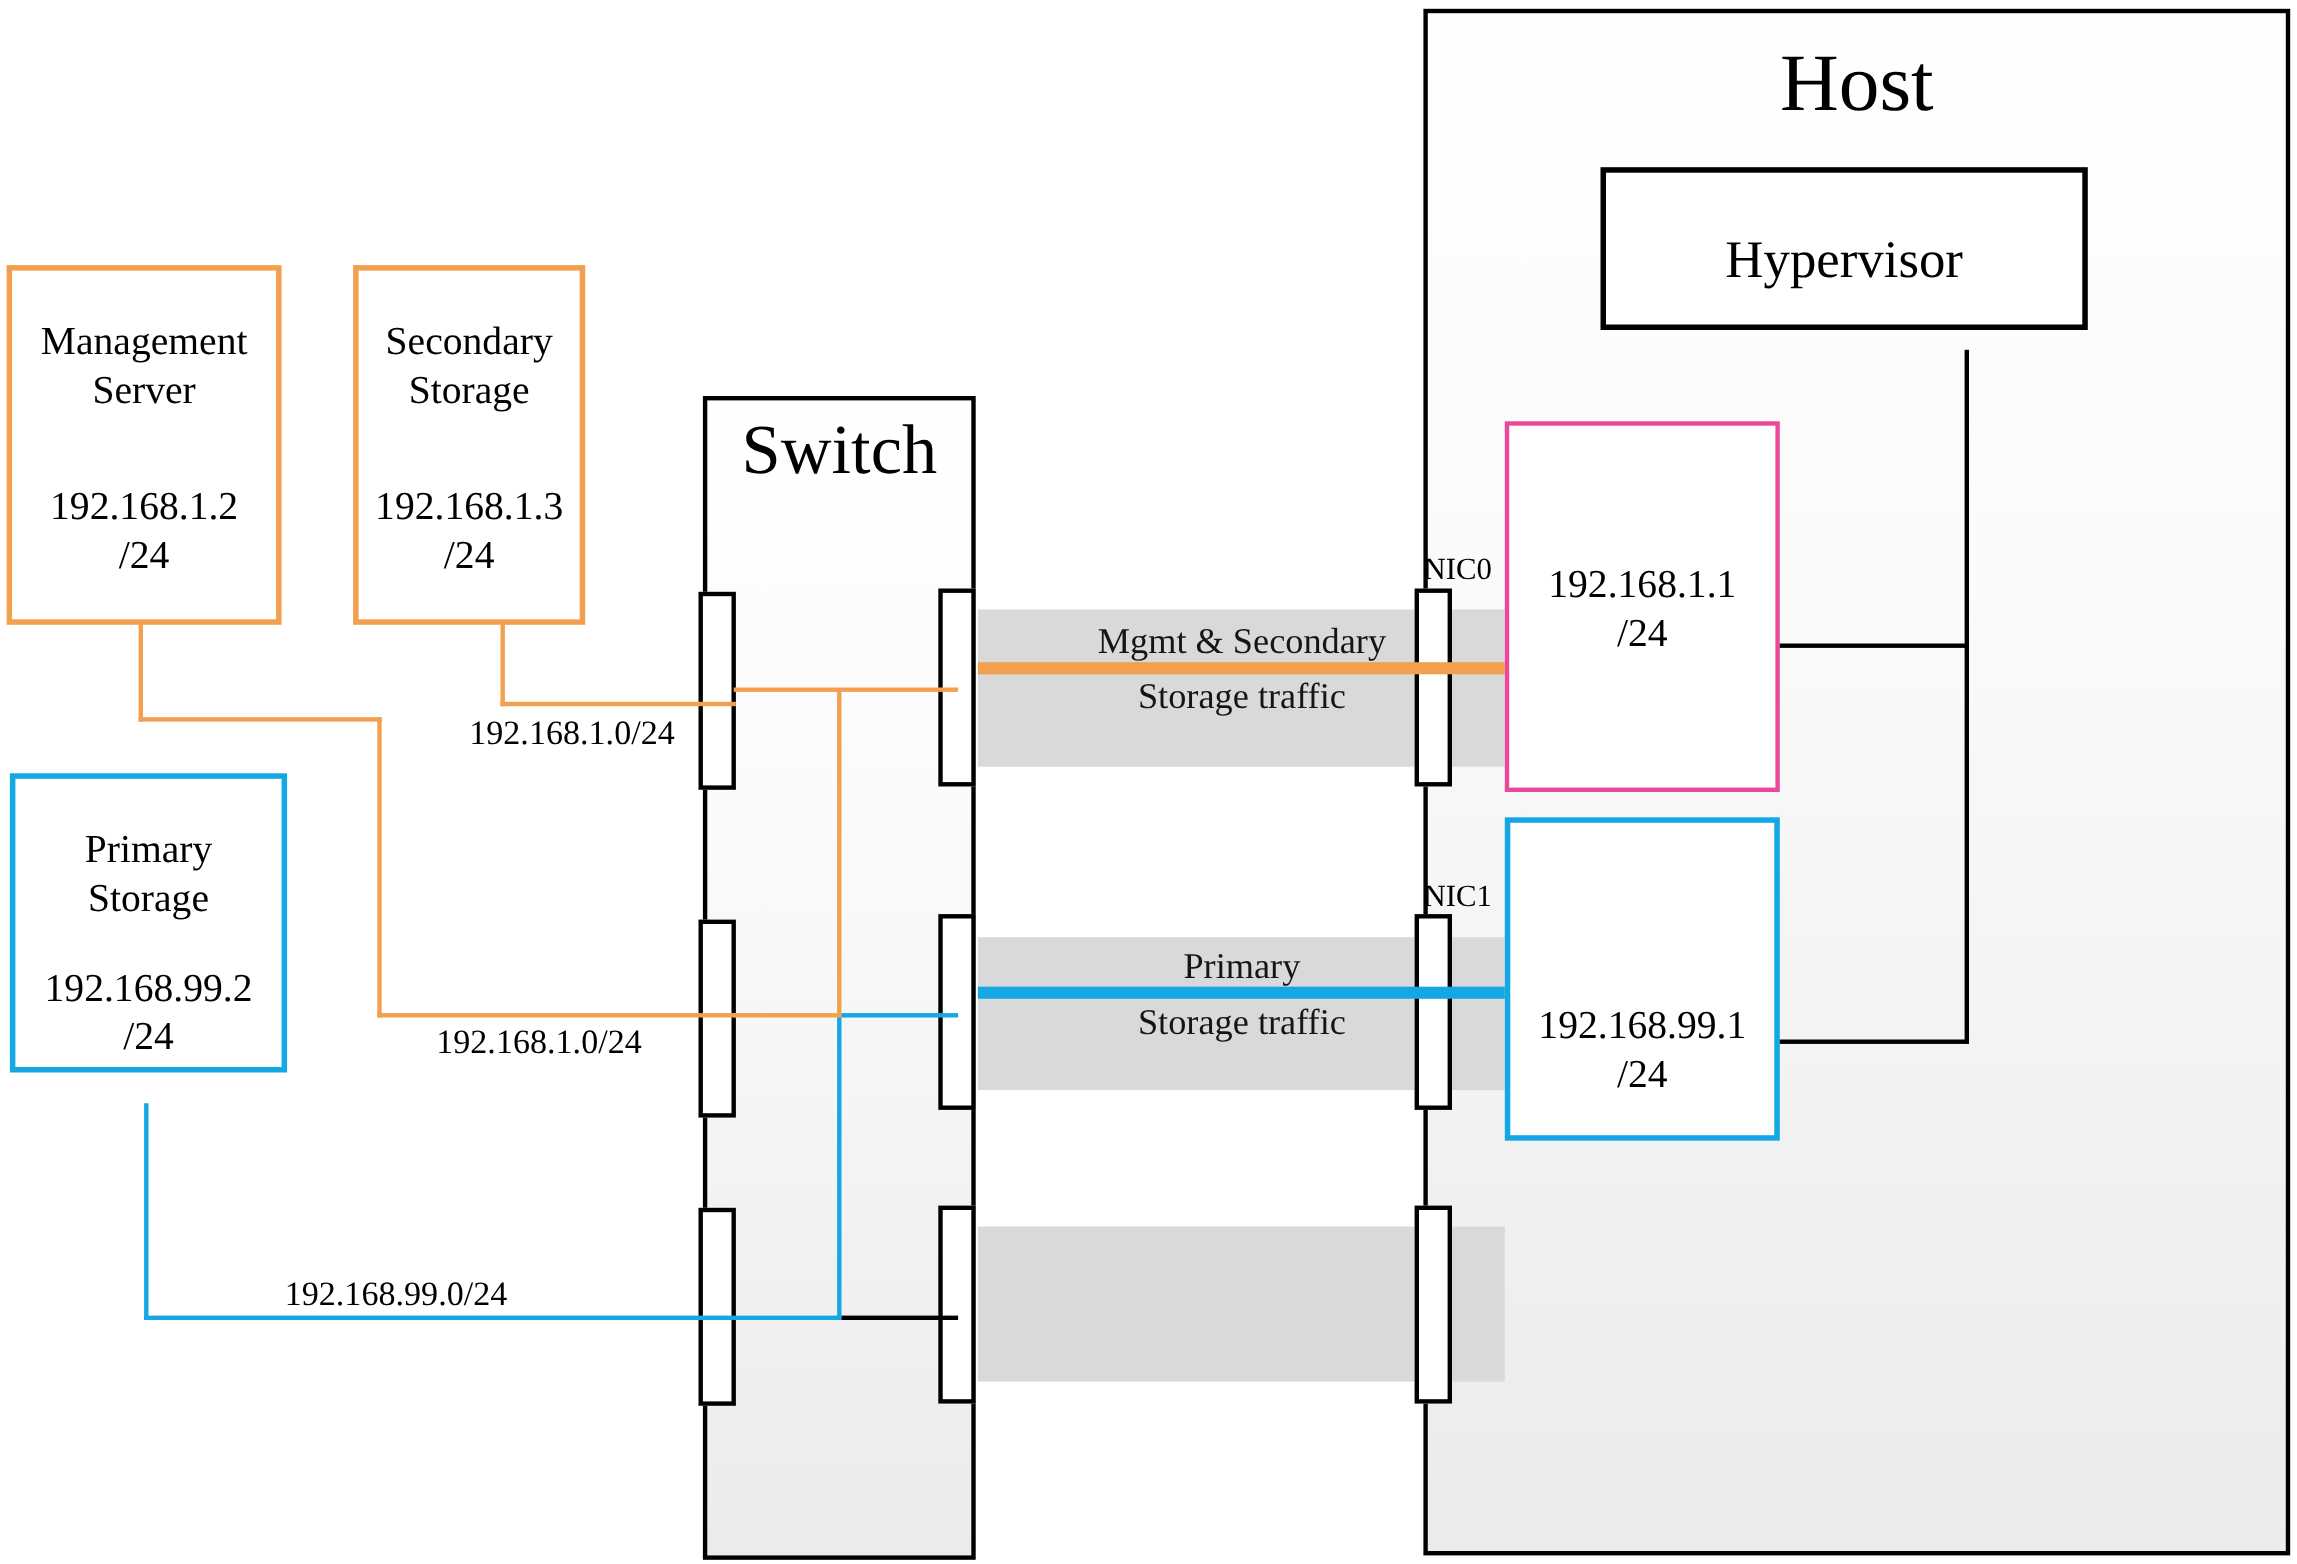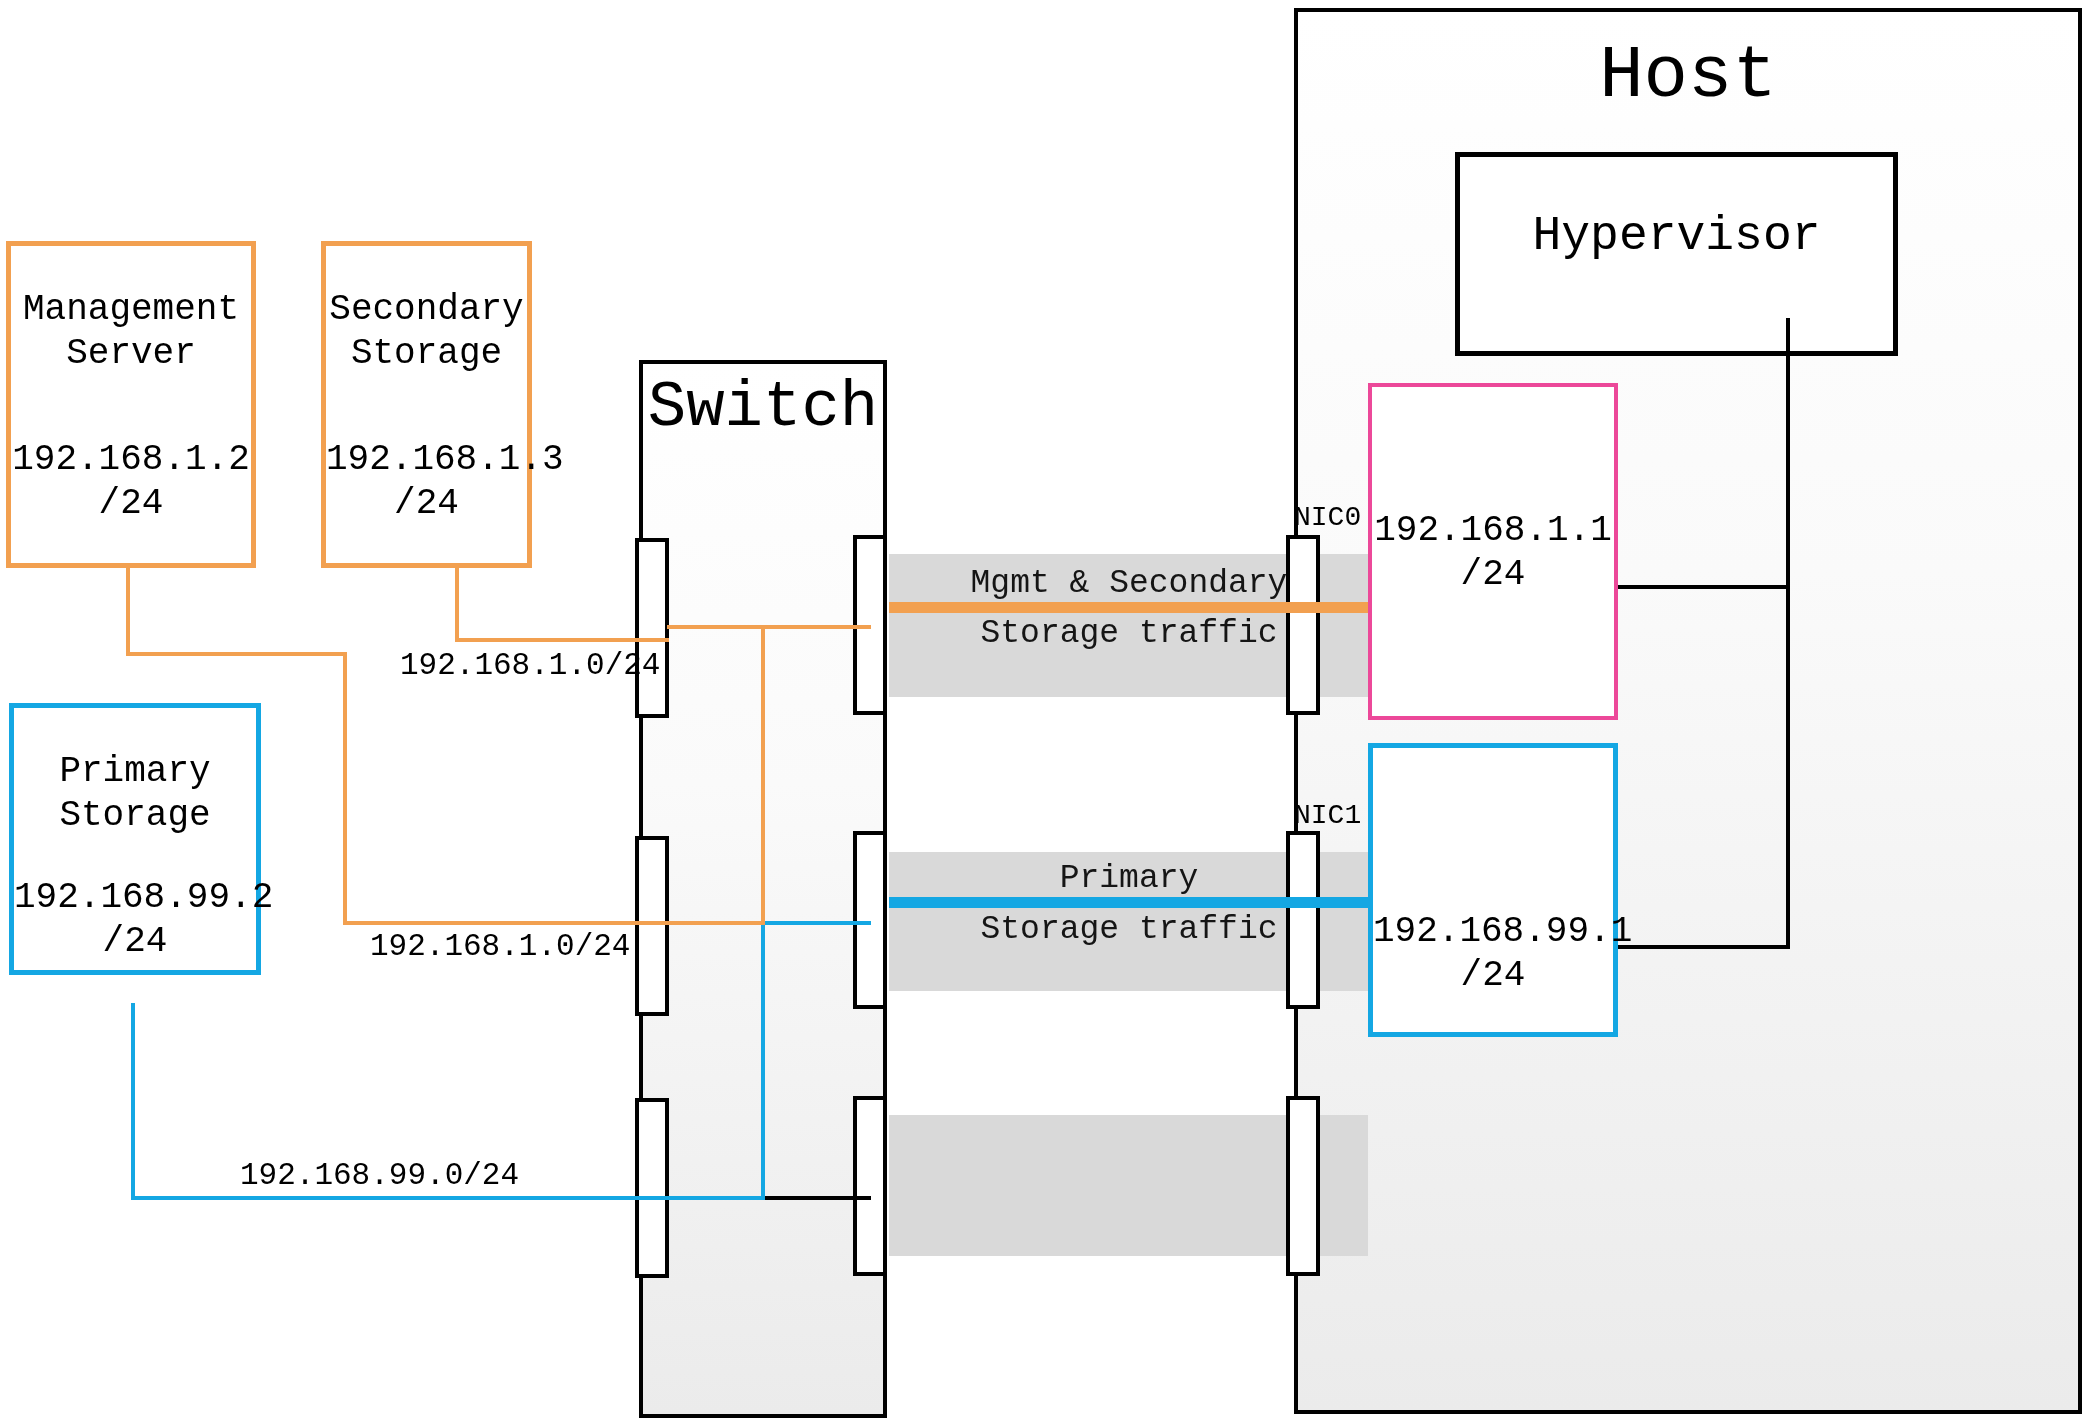--- a/index.html
+++ b/index.html
@@ -1,18 +1,18 @@
 <!DOCTYPE html>
 <html><head>
 <meta charset="utf-8">
 <style>
   html,body{margin:0;padding:0;background:#fff;}
   .canvas{
     position:relative;width:2088px;height:1422px;background:#ffffff;
-    font-family:Liberation Mono, monospace;color:#000;overflow:hidden;border-radius:11px;
+    font-family:Liberation Serif, serif;color:#000;overflow:hidden;border-radius:11px;
   }
   .bigbox{position:absolute;border:4px solid #000;background:linear-gradient(180deg,#ffffff 0%,#fafafa 40%,#ebebeb 100%);box-sizing:border-box;}
   .title{position:absolute;text-align:center;font-size:68px;color:#000;}
   .node{position:absolute;background:#fff;box-sizing:border-box;text-align:center;}
   .node .nm{font-size:36px;line-height:44px;}
   .node .ip{font-size:36px;line-height:44px;}
   .whitebox{position:absolute;background:#fff;border:5px solid #000;box-sizing:border-box;text-align:center;}
   .port{position:absolute;background:#fff;border:4px solid #000;box-sizing:border-box;}
   .band{position:absolute;background:#d9d9d9;}
   .bandtext{position:absolute;width:400px;text-align:center;font-size:33px;line-height:44px;color:#151515;padding-left:40px;}
@@ -29,21 +29,21 @@
 <body>
 
 <div class="canvas">
 
   <div class="bigbox" style="left:1294px;top:8px;width:788px;height:1406px;"></div>
   <div class="title" style="left:1294px;top:34px;width:788px;font-size:74px;">Host</div>
 
   <div class="bigbox" style="left:639px;top:360px;width:248px;height:1058px;"></div>
   <div class="title" style="left:639px;top:372px;width:248px;font-size:64px;">Switch</div>
 
-  <div class="whitebox" style="left:1455px;top:152px;width:443px;height:204px;">
+  <div class="whitebox" style="left:1455px;top:152px;width:443px;height:148px;">
     <div style="margin-top:52px;font-size:48px;">Hypervisor</div>
   </div>
 
   <div class="band" style="left:889px;top:554px;width:479px;height:143px;"></div>
   <div class="band" style="left:889px;top:852px;width:479px;height:139px;"></div>
   <div class="band" style="left:889px;top:1115px;width:479px;height:141px;"></div>
 
   <div class="node" style="left:6px;top:241px;width:250px;height:327px;border:5px solid #f2a050;">
     <div style="margin-top:42px;">
       <div class="nm">Management</div>

